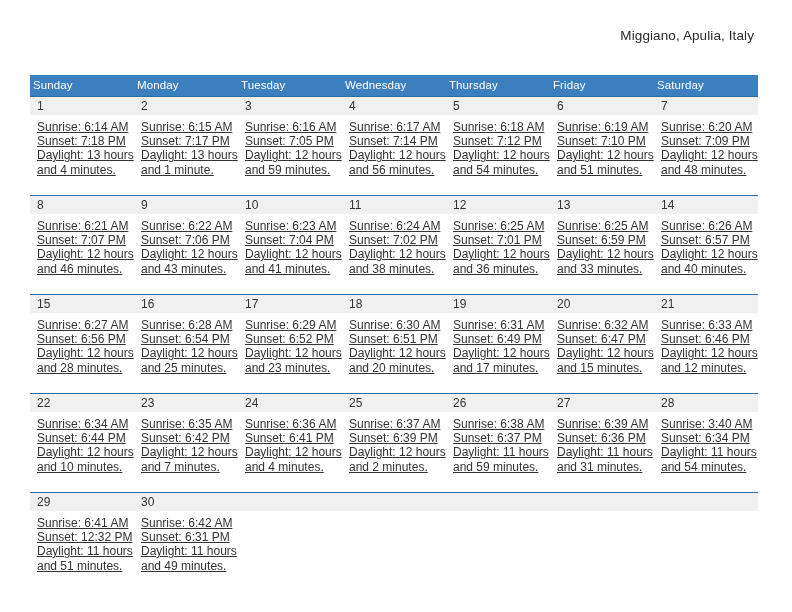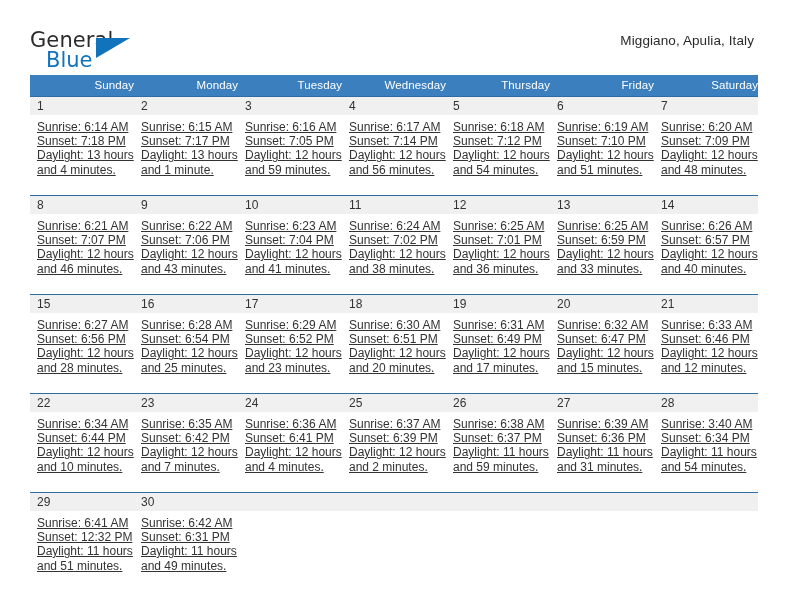--- a/index.html
+++ b/index.html
@@ -71,39 +71,39 @@
   .cal-title {
     font-size: 25px;
     font-weight: normal;
     color: #2b2b2b;
     line-height: 1.08;
     letter-spacing: 0.2px;
   }
   .cal-subtitle {
     font-size: 13.5px;
     color: #2b2b2b;
-    margin-top: 5px;
+    margin-top: 0;
     letter-spacing: 0.1px;
   }
 
   
   .cal-wrap {
     padding: 7px 34px 0 30px;
   }
   table.calendar {
     width: 728px;
     border-collapse: collapse;
     table-layout: fixed;
   }
   table.calendar th {
     background: #3b7fbf;
     color: #ffffff;
     font-weight: normal;
     font-size: 11.5px;
-    text-align: right;
+    text-align: left;
     padding: 4px 0 5px 3px;
     letter-spacing: 0.1px;
     height: 19px;
     box-sizing: border-box;
   }
   table.calendar td {
     vertical-align: top;
     padding: 0;
     width: 104px;
     background: #ffffff;
@@ -140,25 +140,20 @@
     border: 0;
   }
 </style>
 </head>
 <body>
 
 <div class="page">
 
   <div class="header">
 
-    <div class="logo">
-      <span class="logo-general">General</span>
-      <span class="logo-tri"></span>
-      <span class="logo-blue">Blue</span>
-    </div>
 
     <div class="title-block">
       <div class="cal-subtitle">Miggiano, Apulia, Italy</div>
     </div>
 
   </div>
 
   <div class="cal-wrap">
     <table class="calendar">
       <thead>

